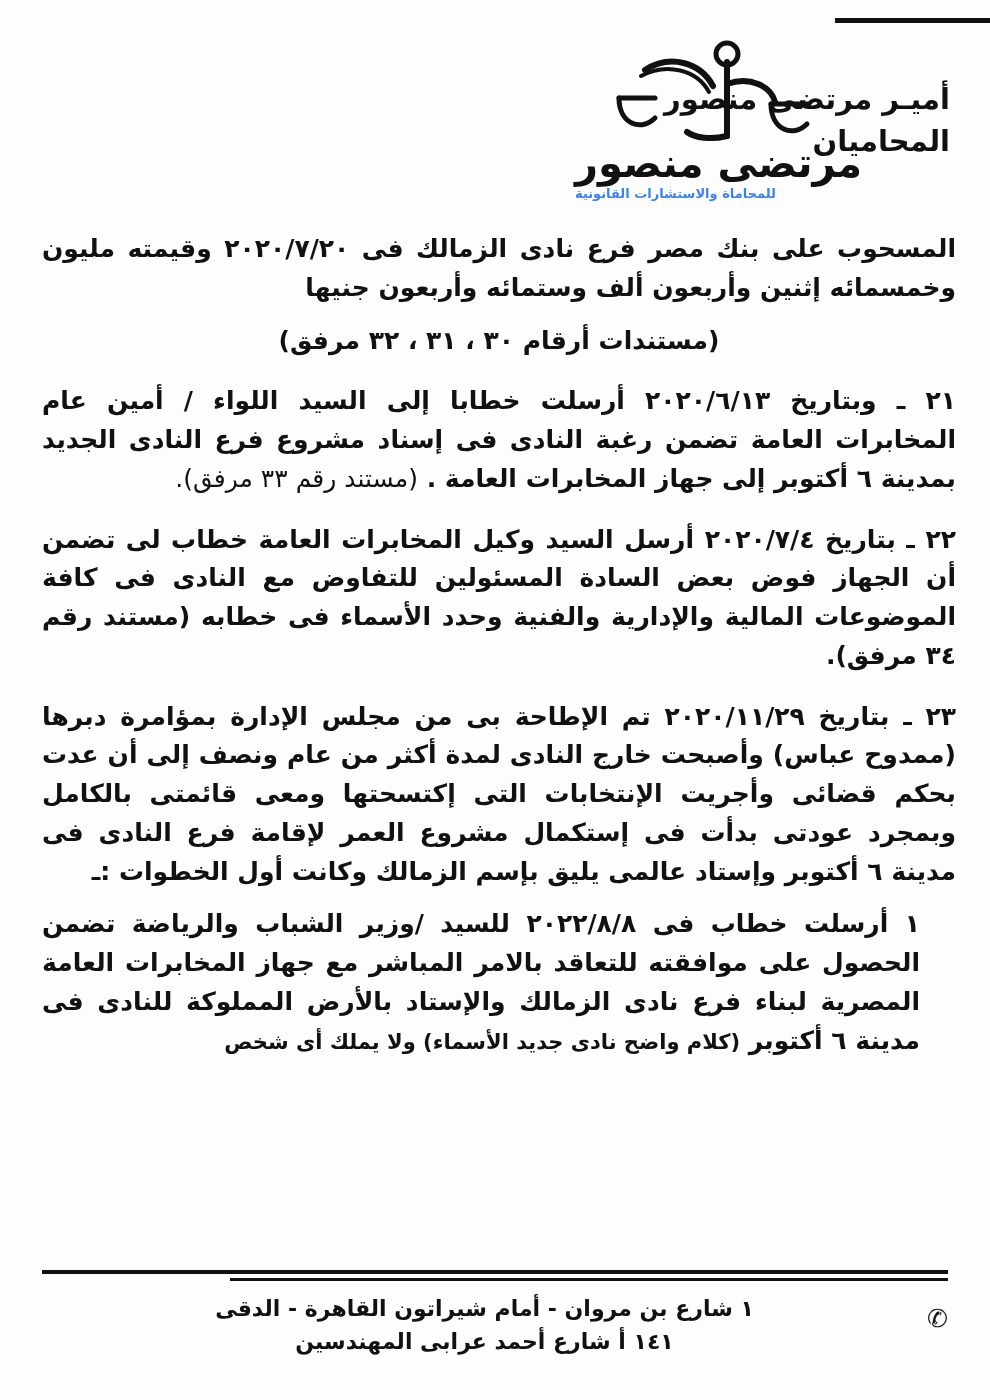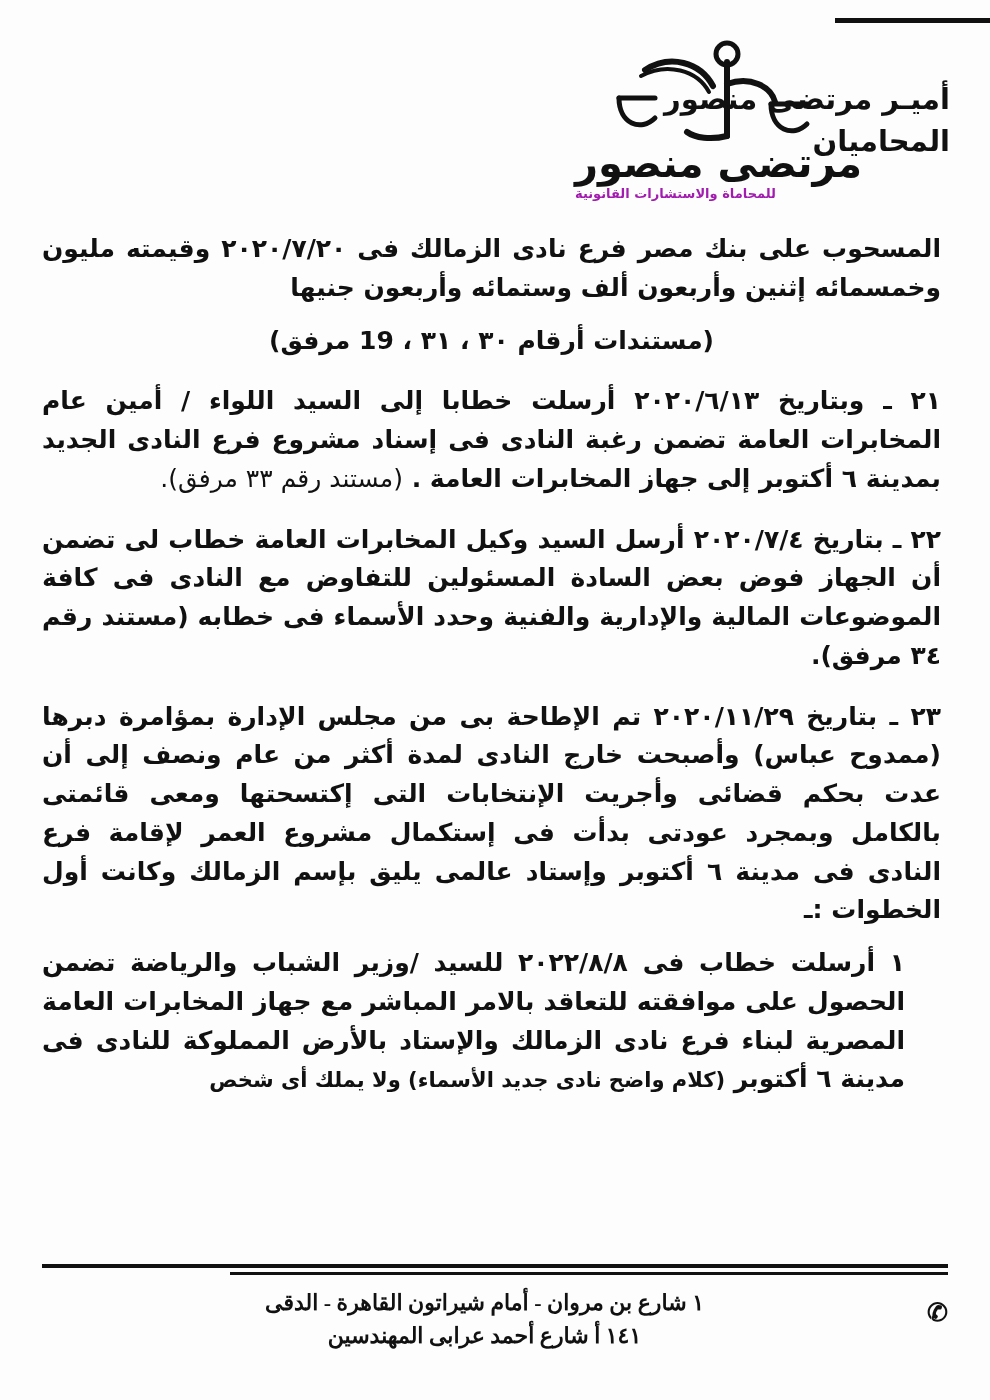--- a/index.html
+++ b/index.html
@@ -53,42 +53,42 @@
     font-weight: bold;
     font-size: 40px;
     letter-spacing: -1px;
     color: #111;
     margin-top: -8px;
     line-height: 1.05;
   }
   .logo-sub {
     font-size: 13px;
     font-weight: bold;
-    color: #a21caf;
+    color: #3b82f6;
     letter-spacing: 1px;
     margin-top: 2px;
   }
   .firm-names {
     position: absolute;
     top: 78px;
     right: 40px;
     width: 470px;
     text-align: right;
     line-height: 1.45;
   }
   .firm-names div {
     font-size: 29px;
     font-weight: bold;
     color: #111;
   }
 
   
   .content {
     position: relative;
-    padding: 0 49px 0 42px;
+    padding: 0 34px 0 42px;
     text-align: justify;
     direction: rtl;
   }
   p.par {
     font-size: 25px;
     line-height: 1.55;
     margin: 0 0 22px 0;
     font-weight: 600;
     color: #111;
     text-align: justify;
@@ -109,25 +109,24 @@
   .indent-block {
     padding-right: 36px;
   }
   .small-note {
     font-size: 21px;
   }
 
   
   .footer {
     position: absolute;
-    bottom: 16px;
+    bottom: 10px;
     right: 0;
     left: 0;
     height: 120px;
-    font-family: Liberation Serif, serif;
   }
   .footer-rule-1 {
     position: absolute;
     top: 0;
     right: 42px;
     left: 42px;
     height: 4px;
     background: #111;
   }
   .footer-rule-2 {
@@ -207,21 +206,21 @@
     <div class="firm-names">
       <div>أميـر مرتضى منصور</div>
       <div>المحاميان</div>
     </div>
   </div>
 
   <div class="content">
 
     <p class="par tight">المسحوب على بنك مصر فرع نادى الزمالك فى ٢٠٢٠/٧/٢٠ وقيمته مليون وخمسمائه إثنين وأربعون ألف وستمائه وأربعون جنيها</p>
 
-    <p class="par center">(مستندات أرقام ٣٠ ، ٣١ ، 19 مرفق)</p>
+    <p class="par center">(مستندات أرقام ٣٠ ، ٣١ ، ٣٢ مرفق)</p>
 
     <p class="par">
       <span>٢١ ـ وبتاريخ ٢٠٢٠/٦/١٣ أرسلت خطابا إلى السيد اللواء / أمين عام المخابرات العامة تضمن رغبة النادى فى إسناد مشروع فرع النادى الجديد بمدينة ٦ أكتوبر إلى جهاز المخابرات العامة .</span>
       <span class="doc-ref">(مستند رقم ٣٣ مرفق).</span>
     </p>
 
     <p class="par">٢٢ ـ بتاريخ ٢٠٢٠/٧/٤ أرسل السيد وكيل المخابرات العامة خطاب لى تضمن أن الجهاز فوض بعض السادة  المسئولين للتفاوض مع النادى فى كافة الموضوعات المالية والإدارية والفنية وحدد الأسماء فى خطابه (مستند رقم ٣٤ مرفق).</p>
 
     <p class="par tight">
       <span>٢٣ ـ بتاريخ ٢٠٢٠/١١/٢٩  تم الإطاحة بى من مجلس الإدارة بمؤامرة دبرها (ممدوح عباس) وأصبحت خارج النادى لمدة أكثر من عام ونصف إلى أن عدت بحكم قضائى وأجريت الإنتخابات التى إكتسحتها ومعى قائمتى بالكامل  وبمجرد عودتى بدأت فى إستكمال مشروع العمر لإقامة فرع</span>

